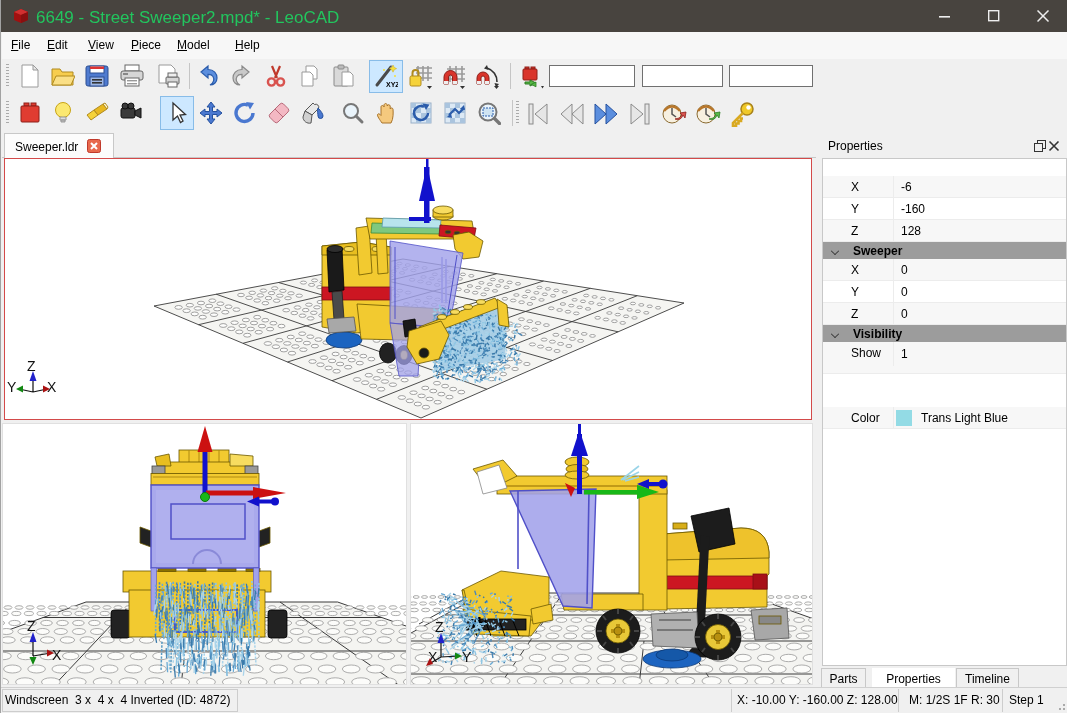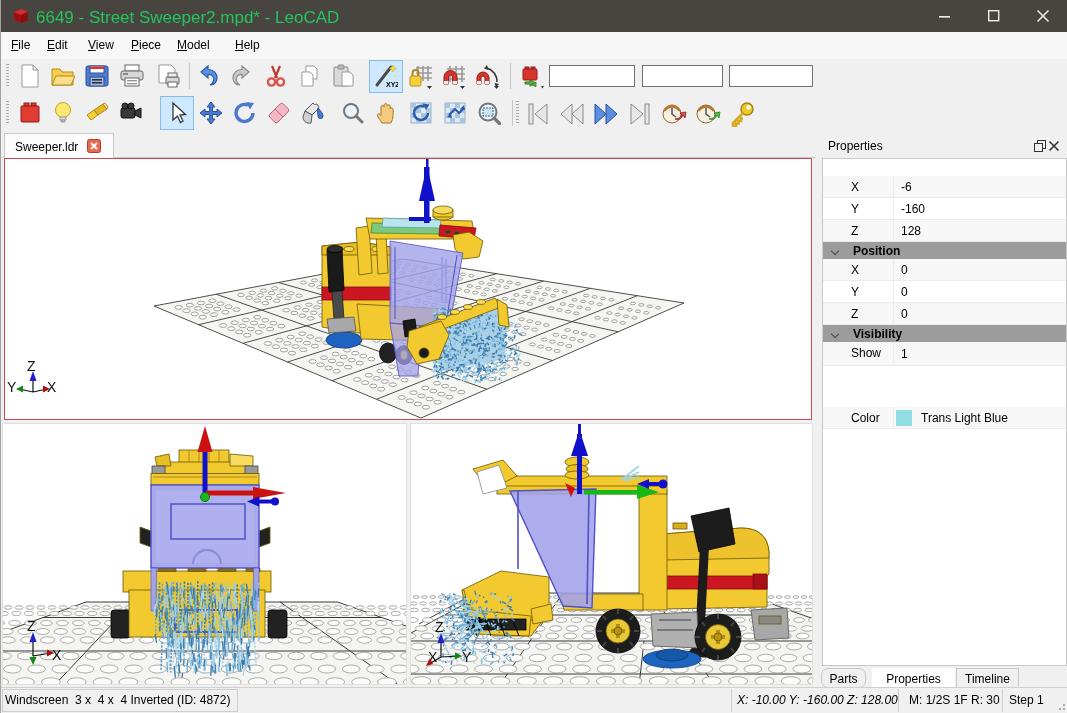--- a/index.html
+++ b/index.html
@@ -1655,64 +1655,64 @@
           <span class="lbl">Y</span>
           <span class="val">-160</span>
         </div>
       <div class="prow" style="top:61px;background:#f7f7f7">
           <span class="vline"></span>
           <span class="lbl">Z</span>
           <span class="val">128</span>
         </div>
       <div class="grp" style="top:83px">
           <span class="chev"></span>
-          <span class="gt">Position</span>
+          <span class="gt">Sweeper</span>
         </div>
       <div class="prow" style="top:100px;background:#f7f7f7">
           <span class="vline"></span>
           <span class="lbl">X</span>
           <span class="val">0</span>
         </div>
       <div class="prow" style="top:122px;background:#fff">
           <span class="vline"></span>
           <span class="lbl">Y</span>
           <span class="val">0</span>
         </div>
       <div class="prow" style="top:144px;background:#f7f7f7">
           <span class="vline"></span>
           <span class="lbl">Z</span>
           <span class="val">0</span>
         </div>
       <div class="grp" style="top:166px">
           <span class="chev"></span>
           <span class="gt">Visibility</span>
         </div>
-      <div class="prow" style="top:183px;height:24px;background:#f7f7f7">
+      <div class="prow" style="top:183px;height:32px;background:#f7f7f7">
           <span class="vline" style="height:24px"></span>
           <span class="lbl">Show</span>
           <span class="val" style="top:5px">1</span>
         </div>
       <div class="prow" style="top:248px;background:#f7f7f7">
           <span class="vline"></span>
           <span class="lbl">Color</span>
           <span style="position:absolute;left:73px;top:3px;width:16px;height:16px;background:#93dbe5;"></span>
           <span class="val" style="left:98px">Trans Light Blue</span>
         </div>
     </div>
   </div>
   <div id="btabs">
-    <div class="btab" style="left:5px;width:45px;border-radius:7px;">Parts</div>
+    <div class="btab" style="left:5px;width:45px;">Parts</div>
     <div class="btab" style="left:56px;width:83px;background:#fff;border-color:#fff;">Properties</div>
     <div class="btab" style="left:140px;width:63px;">Timeline</div>
   </div>
   <div id="statusbar">
     <span style="position:absolute;left:1px;top:1px;width:236px;height:23px;border:1px solid #cdcdcd;"></span>
     <span style="position:absolute;left:4px;top:5px;">Windscreen&nbsp; 3 x&nbsp; 4 x&nbsp; 4 Inverted (ID: 4872)</span>
     <span style="position:absolute;left:730px;top:1px;width:168px;height:23px;border-left:1px solid #cdcdcd;border-right:1px solid #cdcdcd;"></span>
-    <span style="position:absolute;left:736px;top:5px;font-style:italic;">X: -10.00 Y: -160.00 Z: 128.00</span>
+    <span style="position:absolute;left:736px;top:5px;">X: -10.00 Y: -160.00 Z: 128.00</span>
     <span style="position:absolute;left:908px;top:5px;">M: 1/2S 1F R: 30</span>
     <span style="position:absolute;left:1001px;top:1px;width:1px;height:23px;background:#cdcdcd;"></span>
     <span style="position:absolute;left:1008px;top:5px;">Step 1</span>
     <svg width="9" height="9" style="position:absolute;right:2px;bottom:2px">
         <g fill="#aaa">
           <rect x="6" y="6" width="2" height="2"></rect>
           <rect x="6" y="2" width="2" height="2"></rect>
           <rect x="2" y="6" width="2" height="2"></rect>
         </g>
       </svg>

